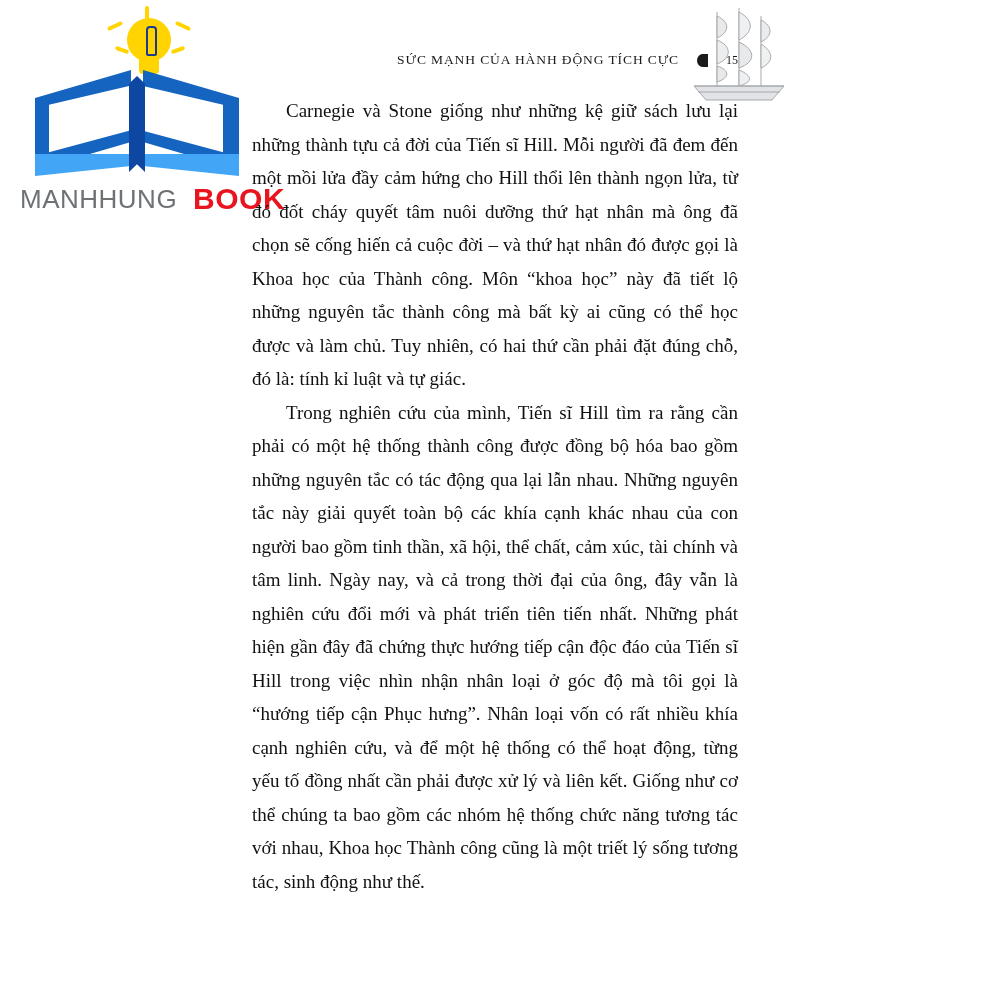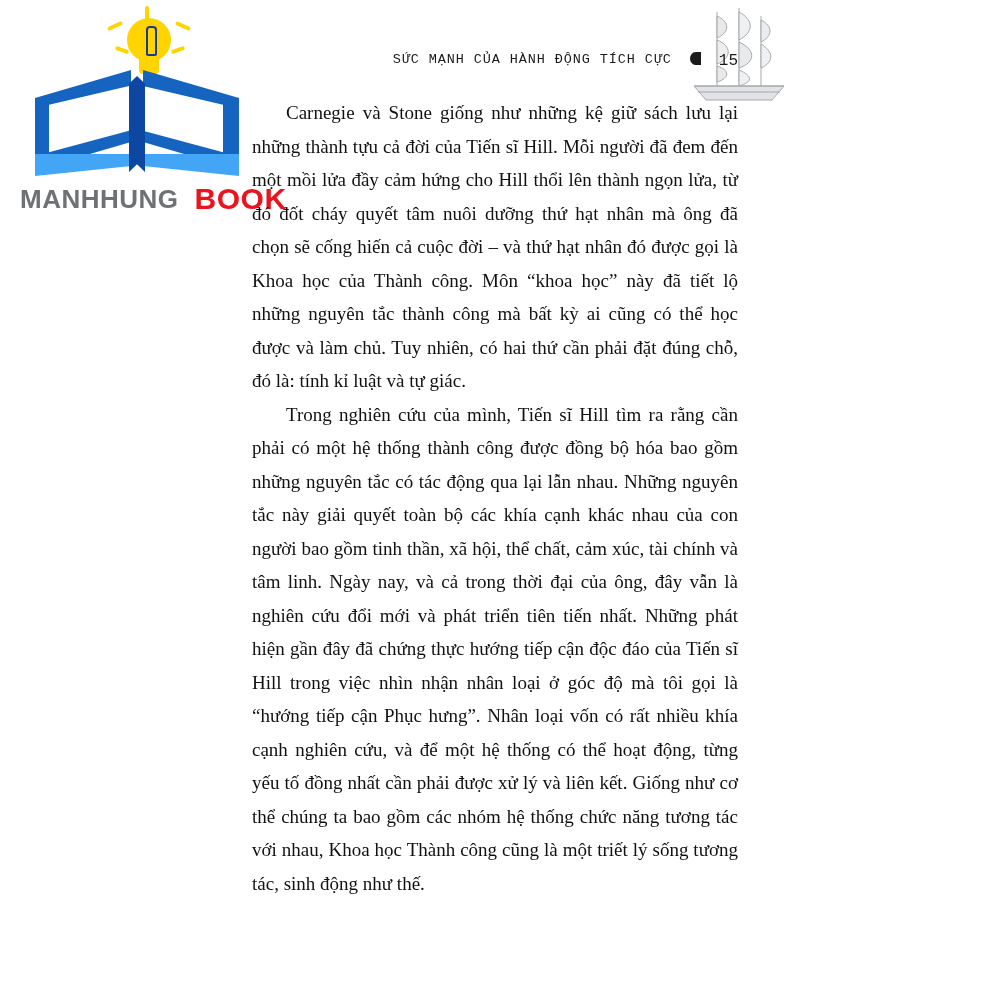--- a/index.html
+++ b/index.html
@@ -127,21 +127,21 @@
     height: 46px;
     background: #ffffff;
     display: flex;
     align-items: center;
     font-family: "Liberation Sans", sans-serif;
     letter-spacing: 0.5px;
   }
   .brand-manh {
     font-size: 26px;
     color: #6e7275;
-    font-weight: 700;
+    font-weight: 400;
     padding-left: 10px;
   }
   .brand-book {
     font-size: 30px;
     color: #e8141e;
     font-weight: 700;
     margin-left: 16px;
   }
 
   
@@ -156,38 +156,39 @@
 
   
   .page {
     position: absolute;
     left: 252px;
     top: 52px;
     width: 486px;
   }
   .running-head {
     display: flex;
+    align-items: center;
     justify-content: flex-end;
     gap: 16px;
     color: #1a1a1a;
     font-size: 14.5px;
     font-variant: small-caps;
     letter-spacing: 0.9px;
-    font-family: Liberation Mono, monospace;
+    font-family: Liberation Serif, serif;
     white-space: nowrap;
   }
   .running-head .title-text { text-transform: uppercase; font-size: 13.5px; }
   .head-ornament {
     display: inline-block;
     width: 11px; height: 13px;
     background: #1a1a1a;
     border-radius: 50% 0 0 50%;
     margin: 0 2px;
   }
-  .folio { font-size: 16px; letter-spacing: 0; }
+  .folio { font-size: 12px; letter-spacing: 0; }
 
   .body-text {
     margin-top: 26px;
     color: #111111;
     font-size: 19px;
     line-height: 33.5px;
     text-align: justify;
     text-justify: inter-word;
     hyphens: none;
   }

